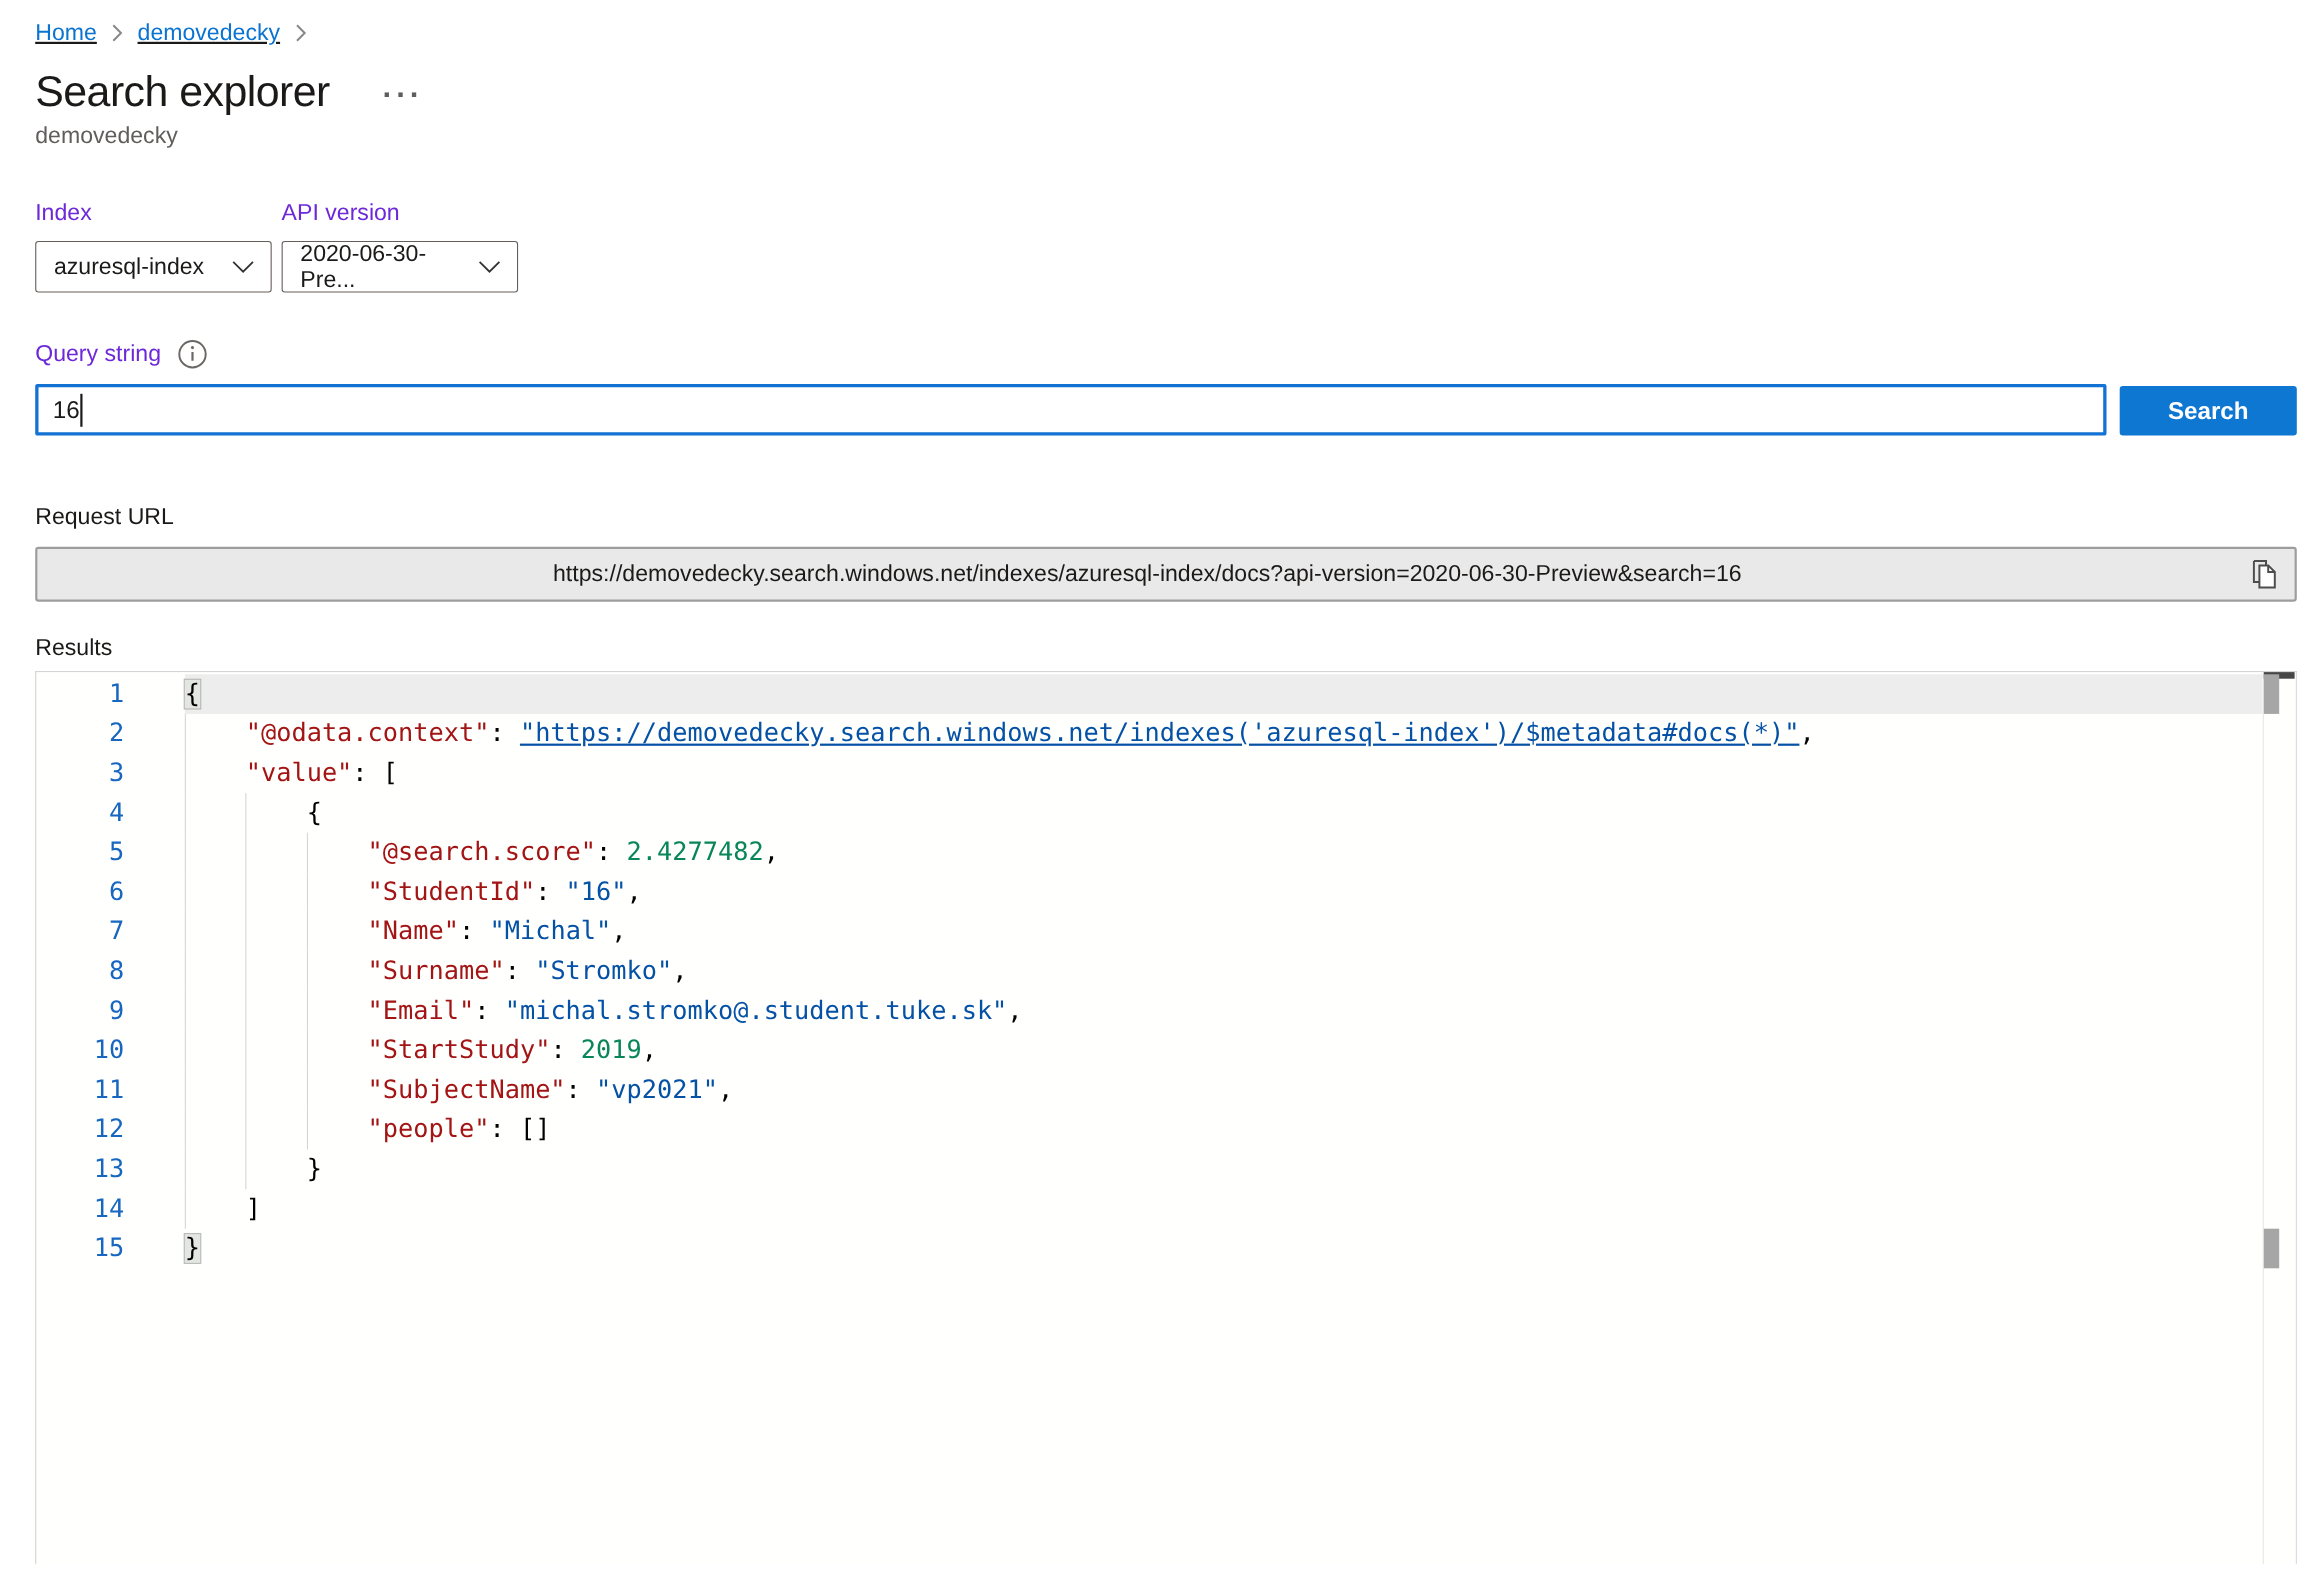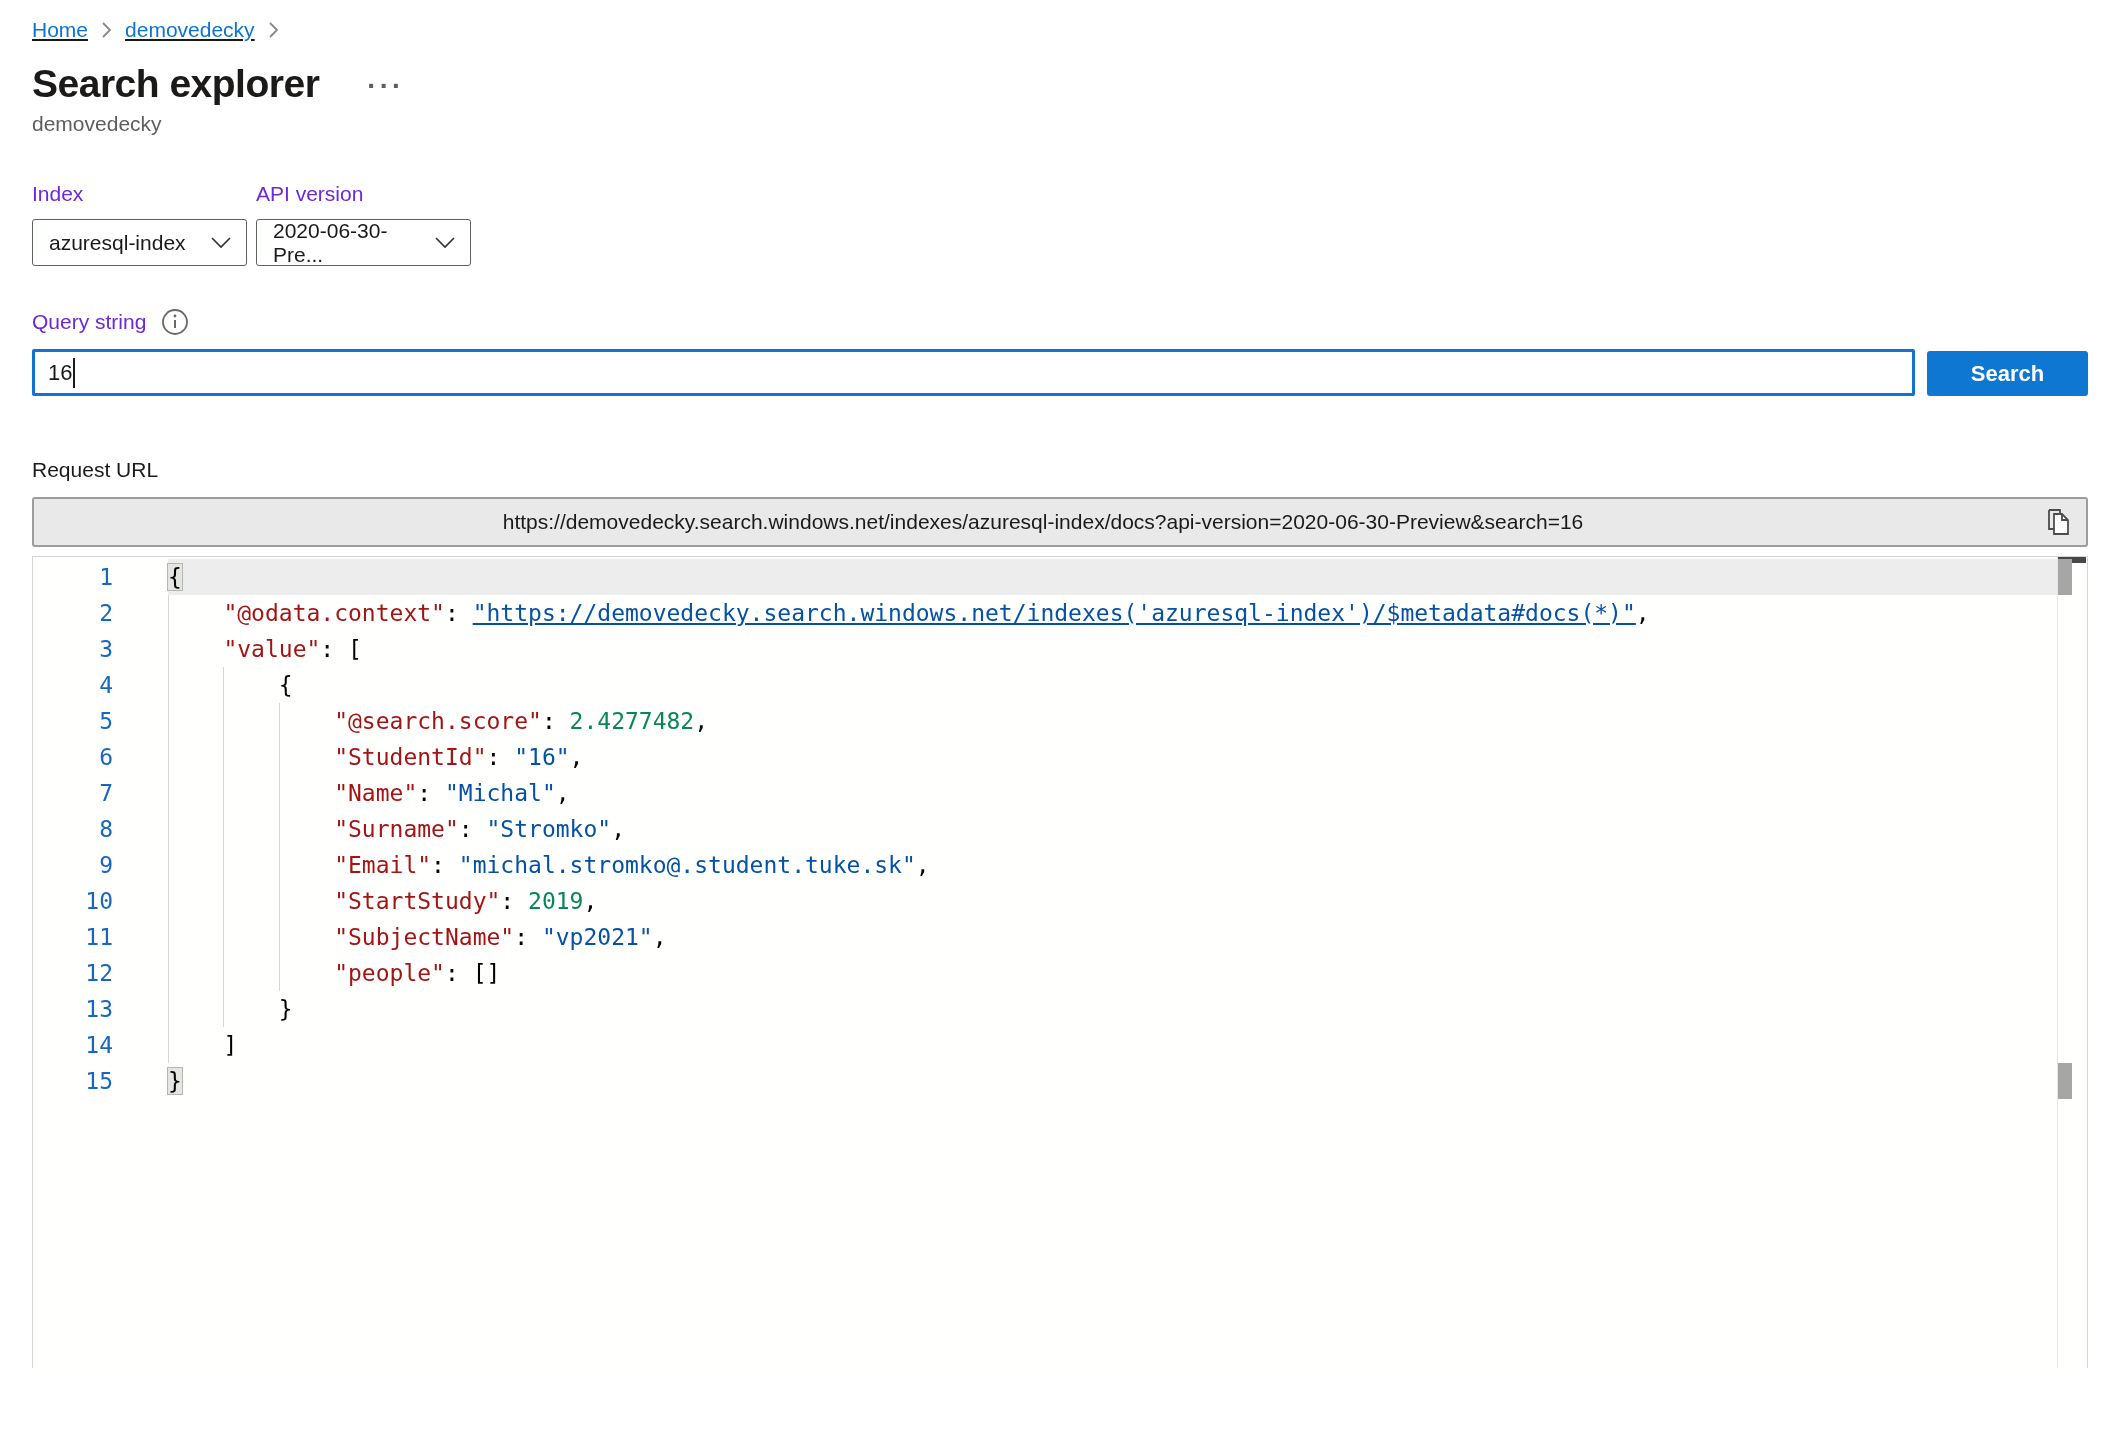--- a/index.html
+++ b/index.html
@@ -14,21 +14,21 @@
   .page { padding:18px 14px 0 32px; }
 
   
   .breadcrumb { display:flex; align-items:center; font-size:21px;text-decoration:underline; }
   .breadcrumb a { color:#0b74d1; text-decoration:none; cursor:pointer; }
   .bc-chev { margin:0 12px; display:inline-flex; align-items:center; }
   .bc-chev svg { stroke:#8a8886; }
 
   
   .title-row { display:flex; align-items:flex-start; margin-top:20px; }
-  h1.page-title { margin:0; font-size:39px; font-weight:700; color:#1b1a19; letter-spacing:-0.5px; }
+  h1.page-title { margin:0; font-size:39px; font-weight:400; color:#1b1a19; letter-spacing:-0.5px; }
   .more-btn { border:none; background:none; color:#605e5c; font-size:28px; font-weight:700;
               letter-spacing:3px; margin-left:44px; margin-top:10px; padding:0 4px; cursor:pointer; line-height:1; }
   .subtitle { margin-top:6px; font-size:21px; color:#605e5c; }
 
   
   .controls-row { display:flex; margin-top:46px; }
   .field { display:flex; flex-direction:column; }
   .field-label { font-size:21px; color:#6d28d9; margin-bottom:13px; }
   .dropdown {
     width:215px; height:47px; border:1px solid #655f5b; border-radius:3px;
@@ -165,20 +165,21 @@
     <button class="copy-btn">
       <svg width="30" height="34" viewBox="0 0 30 34" fill="none">
         <path d="M5 5 L16 5 L16 9" stroke="#4d4d4d" stroke-width="1.8" fill="none"></path>
         <path d="M5 5 L5 24 L10 24" stroke="#4d4d4d" stroke-width="1.8" fill="none"></path>
         <path d="M10 9 L18 9 L24 15 L24 29 L10 29 Z" stroke="#4d4d4d" stroke-width="1.8" fill="#fff"></path>
         <path d="M18 9 L18 15 L24 15" stroke="#4d4d4d" stroke-width="1.8" fill="none"></path>
       </svg>
     </button>
   </div>
 
+  <div class="results-label">Results</div>
 
   <div class="editor">
     <div class="code-pane" id="code-lines">
         <div class="code-line current">
           <span class="ln">1</span>
           <span class="lc"><span class="tk-p match">{</span></span>
         </div>
         <div class="code-line">
           <span class="ln">2</span>
           <span class="lc"><i class="guide" style="left: 0ch;"></i>    <span class="tk-k">"@odata.context"</span><span class="tk-p">: </span><span class="tk-u">"https://demovedecky.search.windows.net/indexes('azuresql-index')/$metadata#docs(*)"</span><span class="tk-p">,</span></span>

